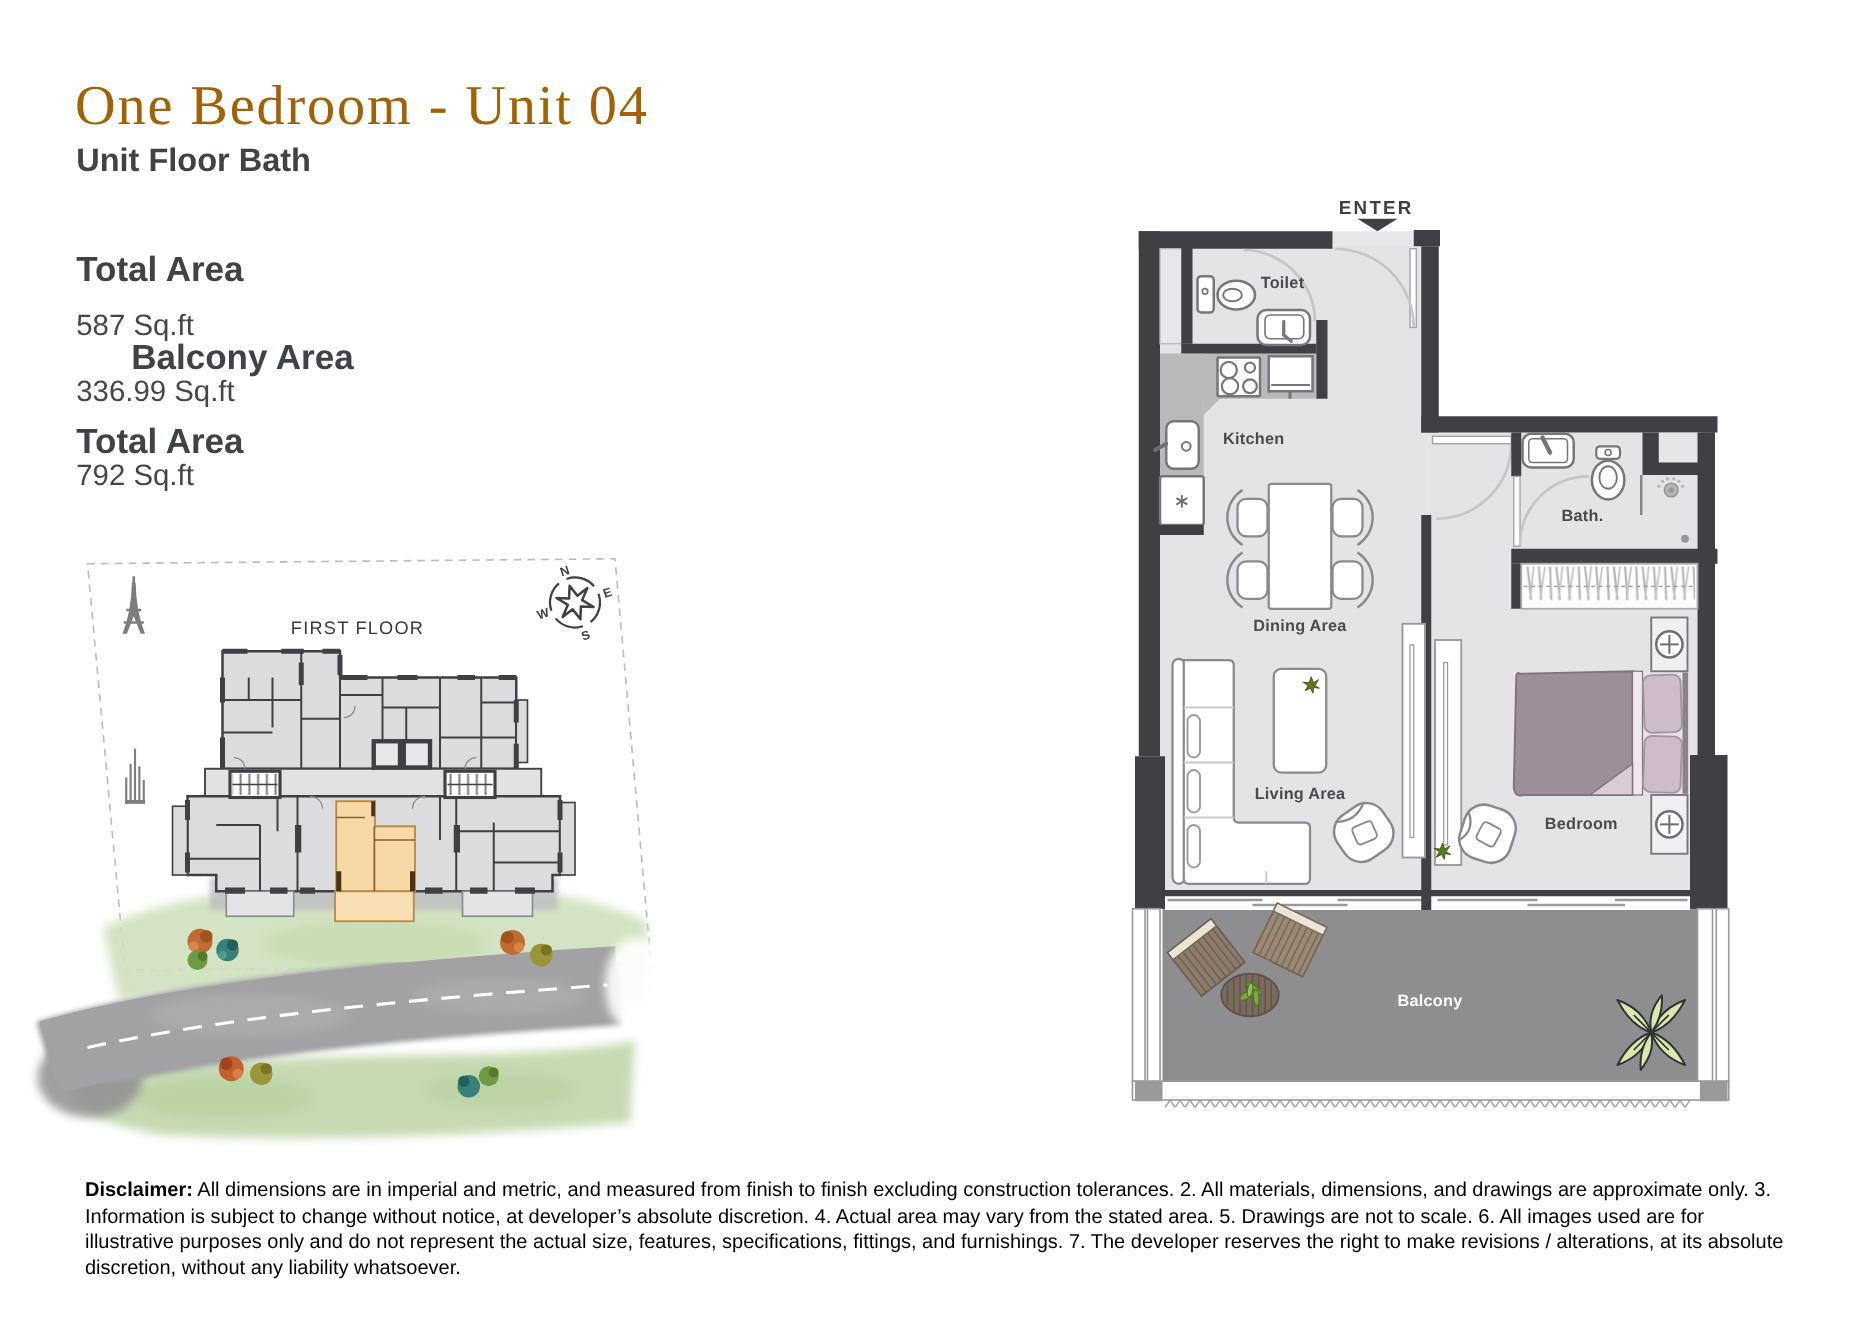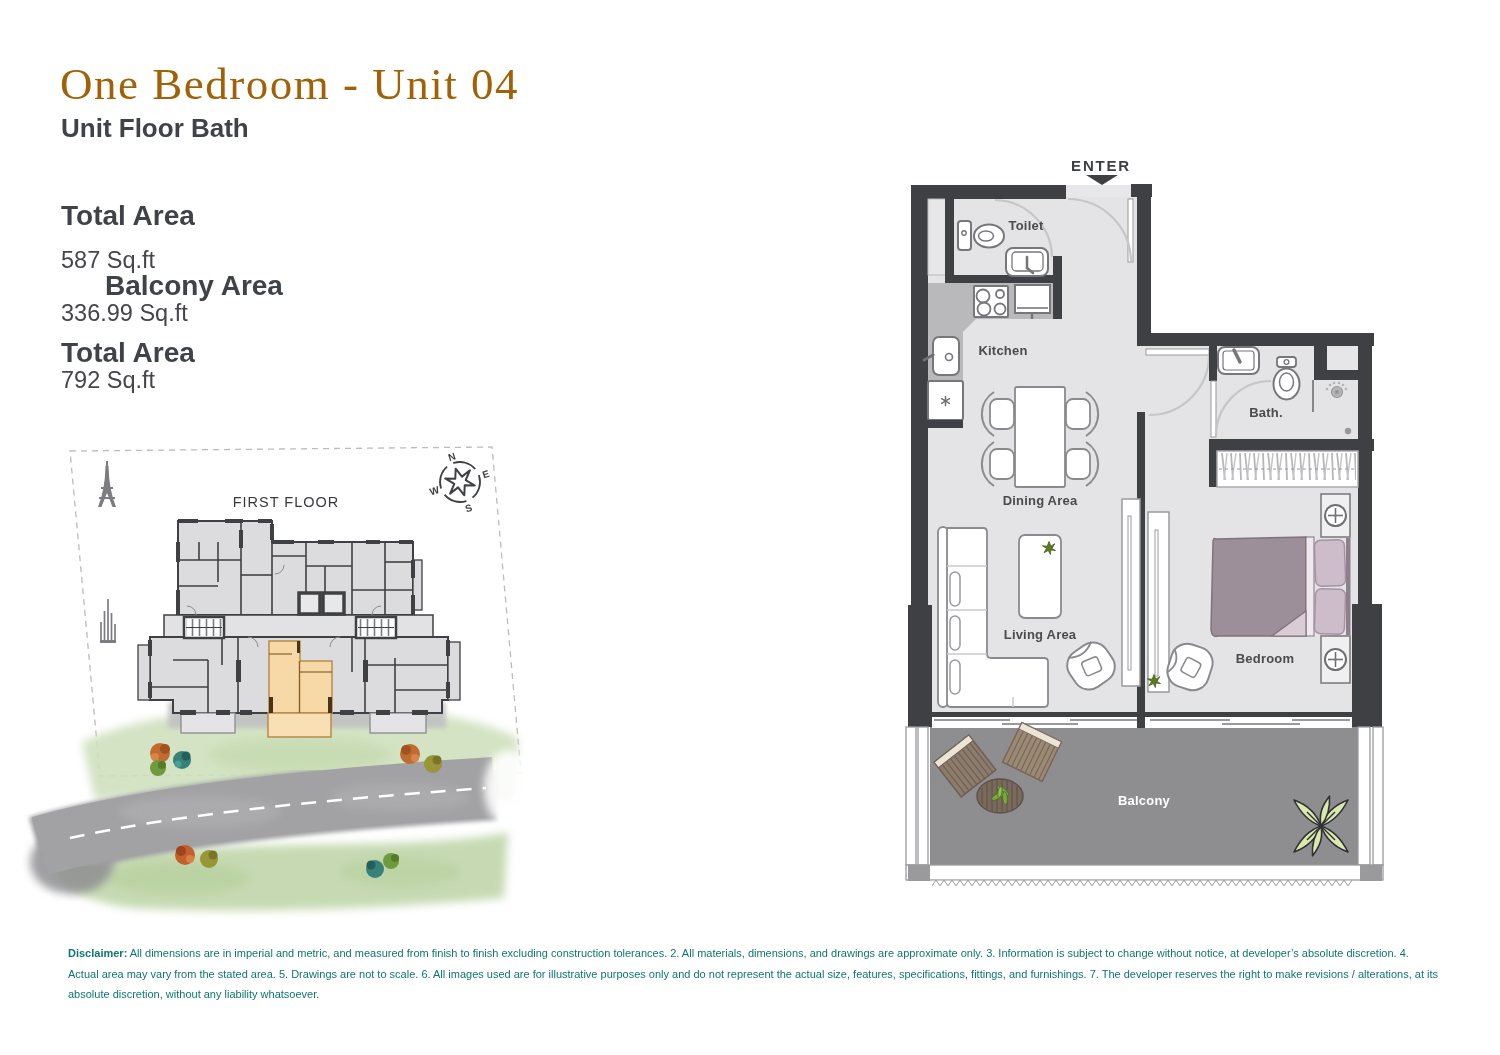--- a/index.html
+++ b/index.html
@@ -3,21 +3,21 @@
 <meta charset="utf-8">
 <style>
   html,body{margin:0;padding:0}
   body{width:1500px;height:1055px;background:#ffffff;position:relative;overflow:hidden;
        font-family:"Liberation Sans",sans-serif;}
   .abs{position:absolute}
   .t-title{font-family:"Liberation Serif",serif;font-weight:400;font-size:45px;color:#a16207;letter-spacing:1.5px}
   .t-sub{font-weight:700;font-size:26px;color:#3f4246}
   .t-lab{font-weight:700;font-size:28px;color:#3f4246}
   .t-val{font-weight:400;font-size:23.5px;color:#46464a}
-  .t-disc{font-size:11px;line-height:20.5px;color:#0f766e}
+  .t-disc{font-size:16px;line-height:20.5px;color:#000000}
 </style>
 </head>
 <body>
 
 <div class="abs t-title" style="left:60px;top:58px;">One Bedroom - Unit 04</div>
 
 <div class="abs t-sub" style="left:61px;top:113px;">Unit Floor Bath</div>
 
 <div class="abs t-lab" style="left:61px;top:200px;">Total Area</div>
 

